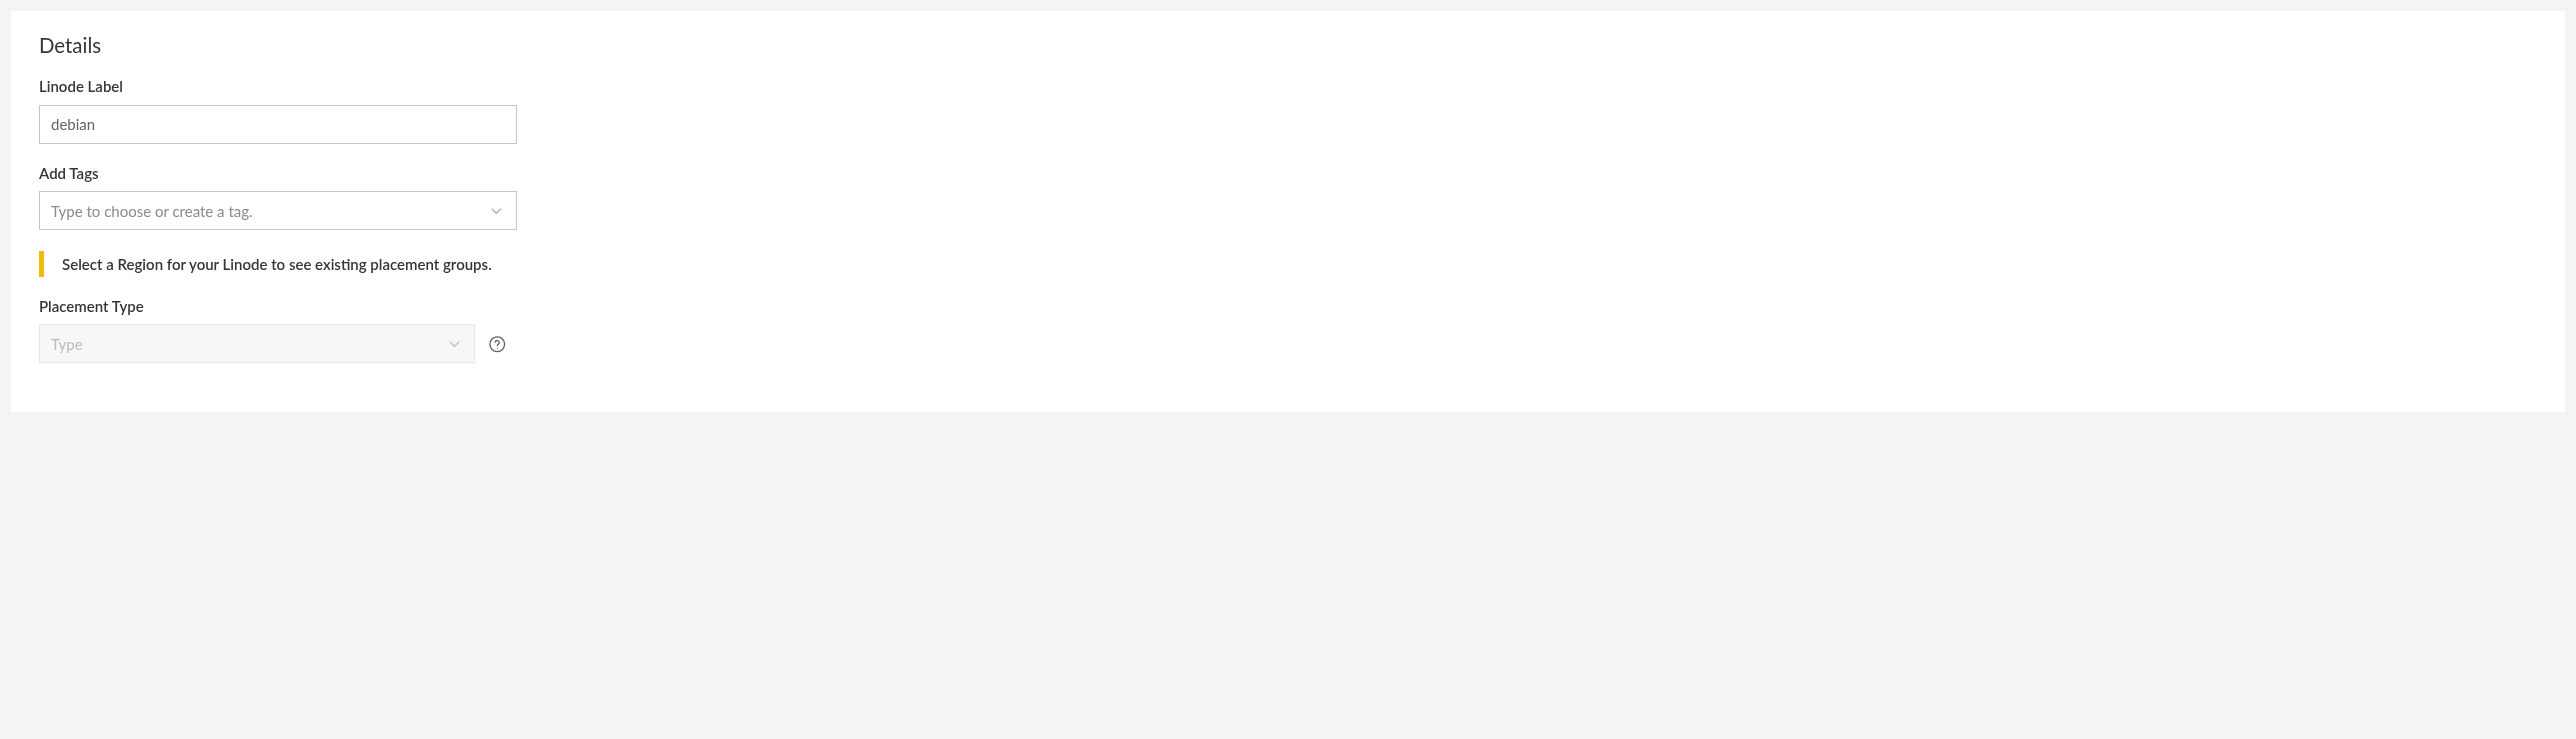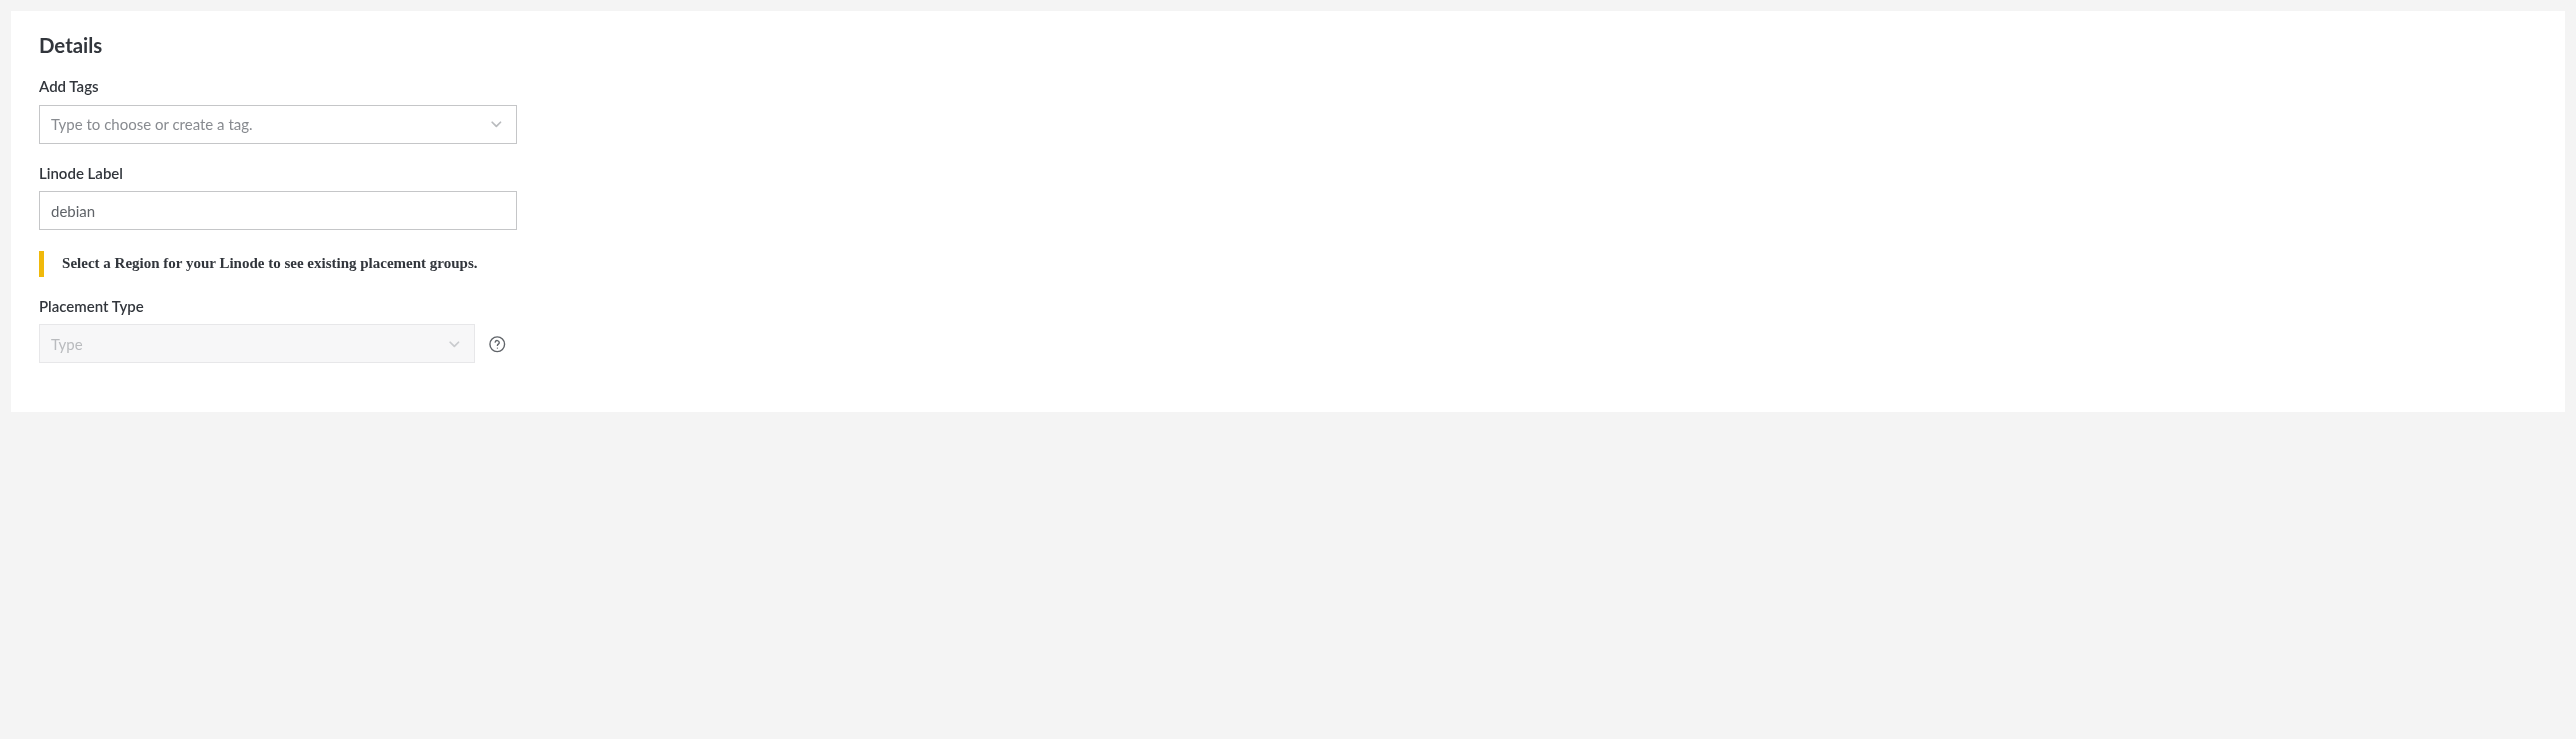--- a/index.html
+++ b/index.html
@@ -11,21 +11,21 @@
     font-size: 15px;
   }
   .panel {
     background: #ffffff;
     padding: 22px 28px 28px 28px;
     width: 100%;
     min-height: 389px;
   }
   .section-title {
     font-size: 20.4px;
-    font-weight: 700;
+    font-weight: 400;
     color: #32363c;
     margin-bottom: 20.4px;
   }
   .field {
     margin-bottom: 20.4px;
   }
   .field-label {
     font-size: 15px;
     font-weight: 600;
     color: #32363c;
@@ -81,21 +81,20 @@
     width: 4.6px;
     height: 26px;
     background: #f0b90b;
     margin-right: 18.5px;
     flex-shrink: 0;
   }
   .notice-text {
     font-size: 15px;
     font-weight: 600;
     color: #32363c;
-    font-family: Liberation Serif, serif;
   }
   .row {
     display: flex;
     align-items: center;
     gap: 13px;
   }
   .help-icon {
     width: 18.5px;
     height: 18.5px;
     color: #606469;
@@ -103,32 +102,32 @@
   }
 </style>
 </head>
 <body>
 
 <div class="panel">
 
   <h2 class="section-title">Details</h2>
 
   <div class="field">
+    <label class="field-label">Linode Label</label>
+    <input type="text" class="text-input" value="debian" style="">
+  </div>
+
+  <div class="field">
     <label class="field-label">Add Tags</label>
     <div class="select-wrap">
       <span class="select-placeholder">Type to choose or create a tag.</span>
       <svg class="chevron" viewBox="0 0 24 24" fill="none" stroke="#b9bbbe" stroke-width="2.5" stroke-linecap="round" stroke-linejoin="round">
         <polyline points="6 9 12 15 18 9"></polyline>
       </svg>
     </div>
-  </div>
-
-  <div class="field">
-    <label class="field-label">Linode Label</label>
-    <input type="text" class="text-input" value="debian" style="">
   </div>
 
   <div class="notice">
     <div class="notice-bar"></div>
     <div class="notice-text">Select a Region for your Linode to see existing placement groups.</div>
   </div>
 
   <div class="field">
     <label class="field-label">Placement Type</label>
     <div class="row">

